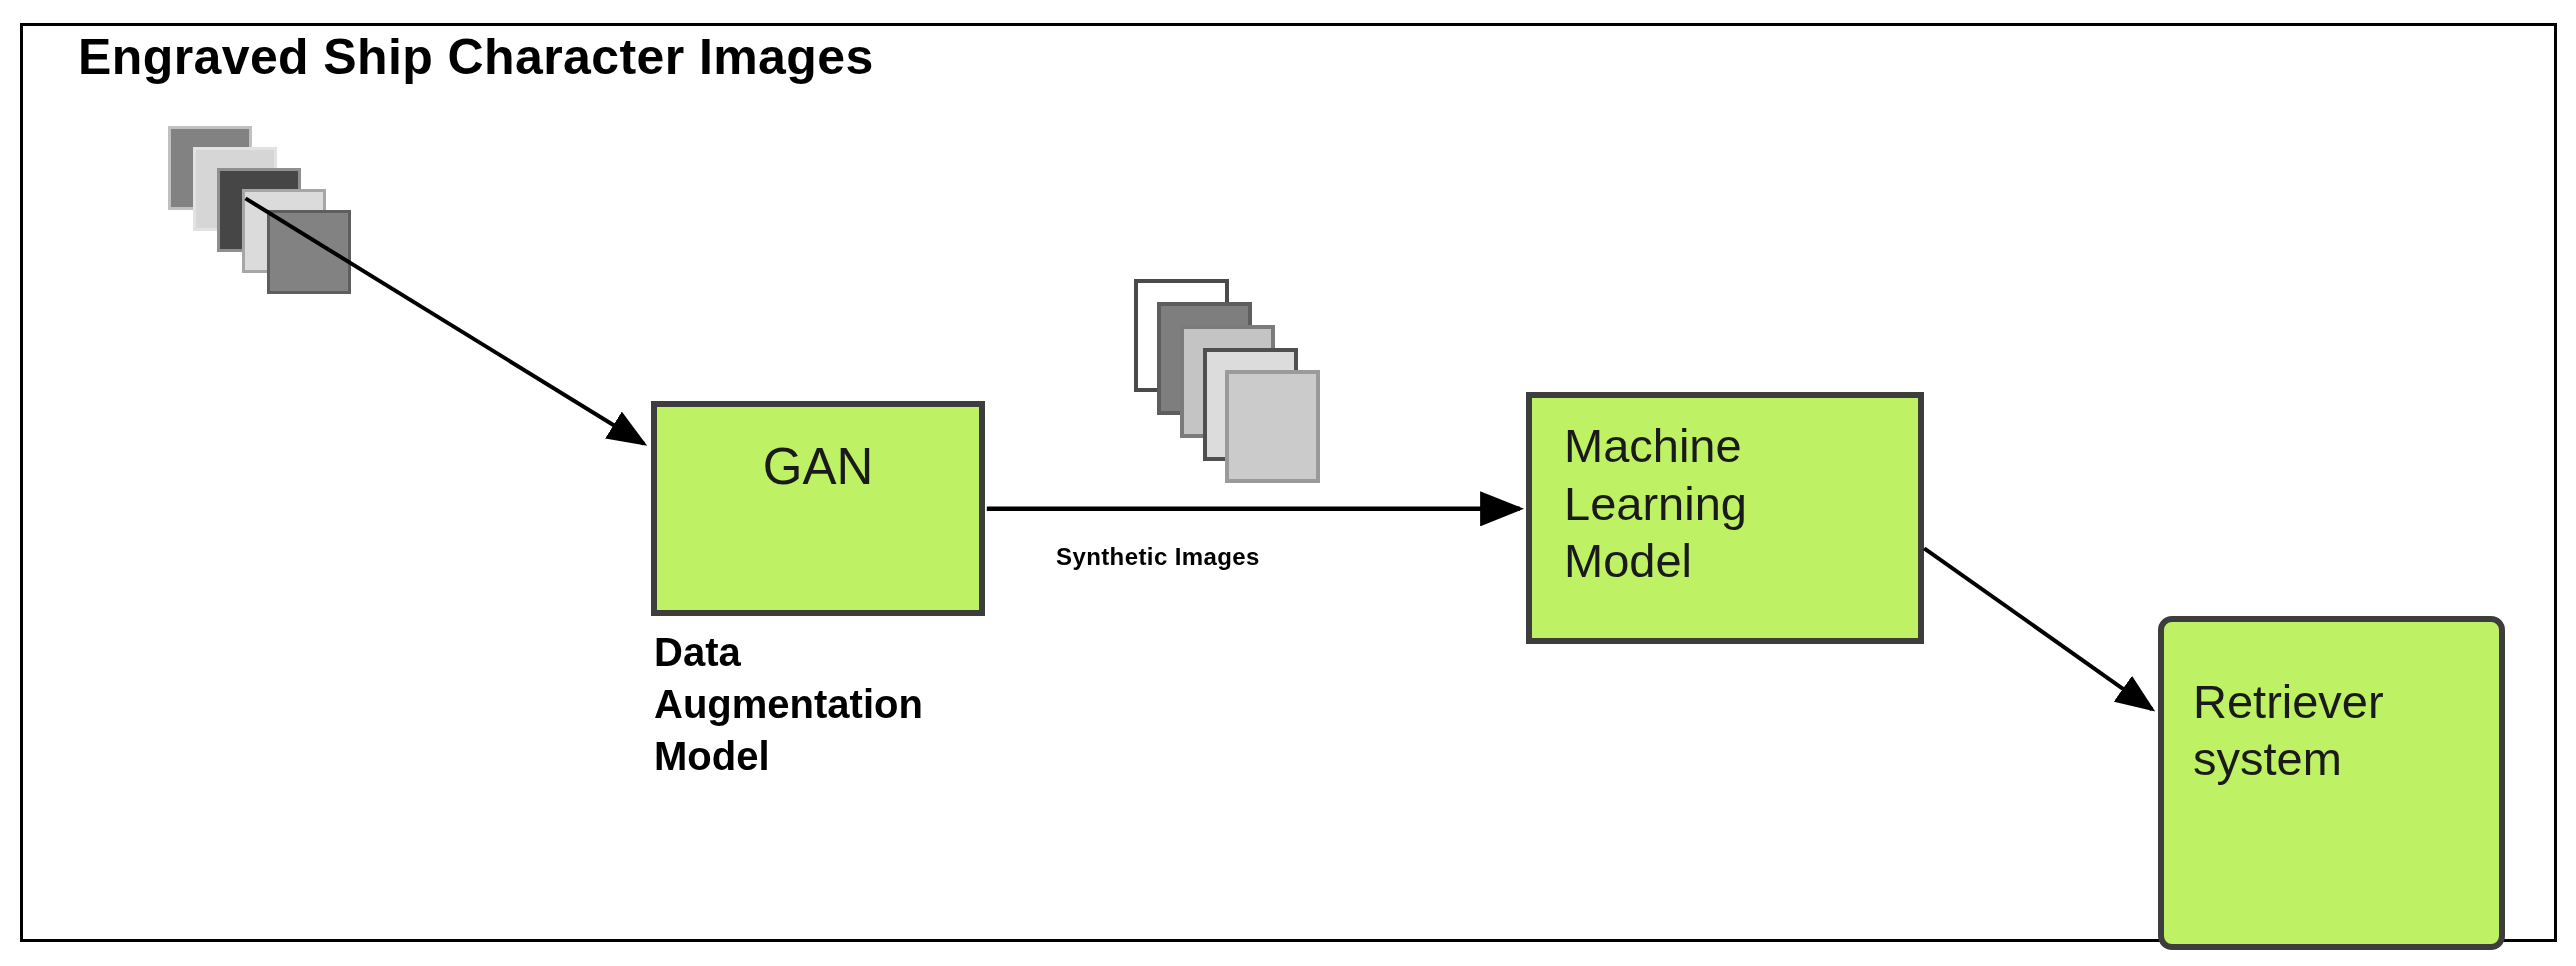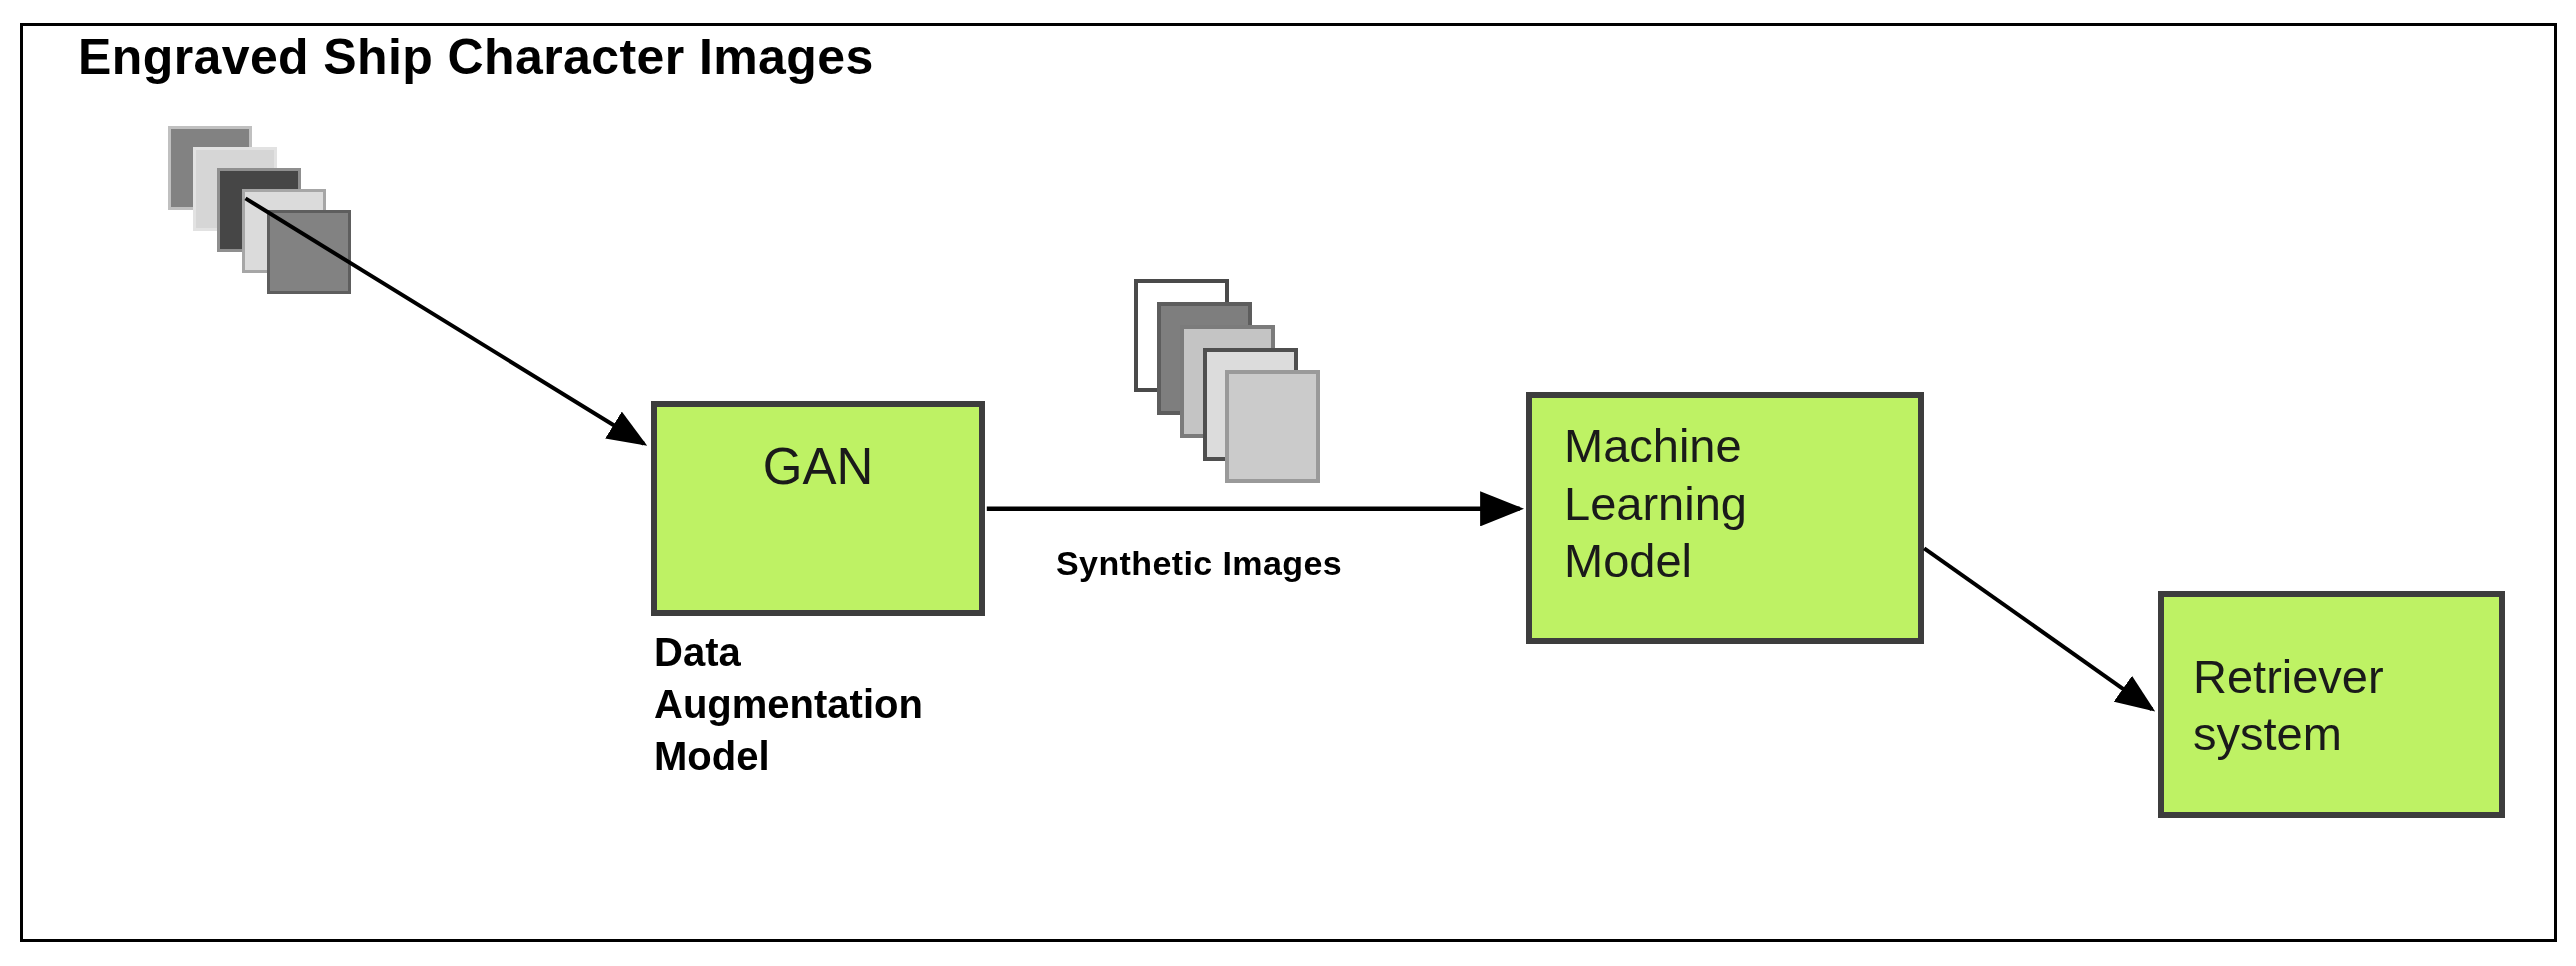--- a/index.html
+++ b/index.html
@@ -84,36 +84,36 @@
     text-align: center;
     font-size: 51px;
   }
 
   #box-ml { left: 1503px; top: 366px; width: 398px; height: 252px; }
   #box-ml .box-text {
     left: 32px; top: 19.3px;
     font-size: 47px;
   }
 
-  #box-ret { left: 2135px; top: 565px; width: 347px; height: 227px; }
+  #box-ret { left: 2135px; top: 590px; width: 347px; height: 334px; border-radius: 14px; }
   #box-ret .box-text {
     left: 29px; top: 51px;
     font-size: 47px;
   }
 
   
   .caption {
     position: absolute;
     font-weight: bold;
     color: #000000;
     white-space: pre-line;
     line-height: 1.30;
   }
   #cap-data-aug { left: 631px; top: 600px; font-size: 40px; }
-  #cap-synth    { left: 1033px; top: 515px; font-size: 34px; letter-spacing: 0.4px; }
+  #cap-synth    { left: 1033px; top: 515px; font-size: 24px; letter-spacing: 0.4px; }
 
   
   #connectors {
     position: absolute;
     left: 0; top: 0;
     width: 2537px; height: 919px;
     pointer-events: none;
   }
 </style>
 </head>

